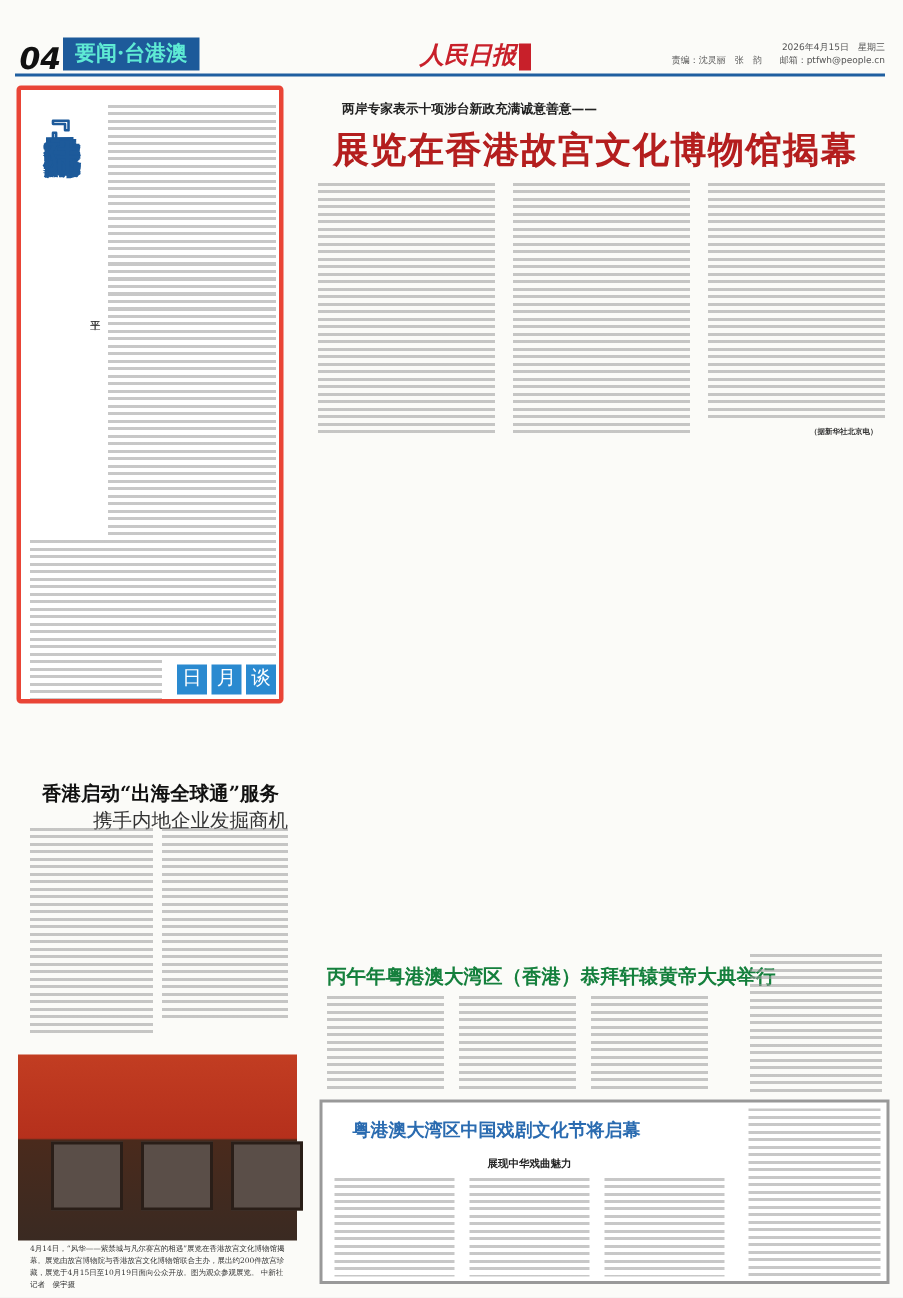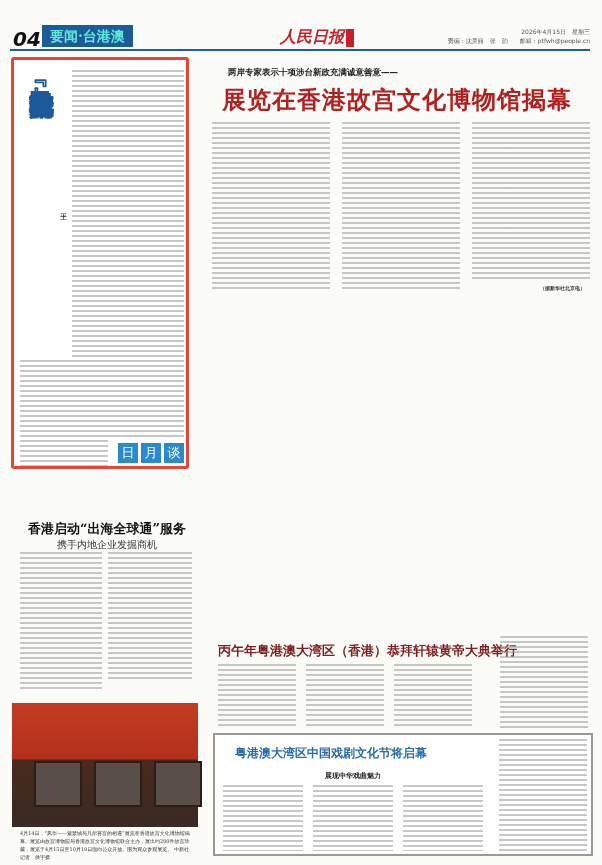--- a/index.html
+++ b/index.html
@@ -17,37 +17,37 @@
 
   
   .feature { position: absolute; left: 11px; top: 57px; width: 178px; height: 412px; border: 3px solid #e94436; border-radius: 3px; background: #fff; }
   .feature-title { position: absolute; left: 14px; top: 12px; width: 28px; font-size: 25px; line-height: 30px; color: #1d5a9a; font-weight: bold; writing-mode: vertical-rl; }
   .author { position: absolute; left: 44px; top: 148px; font-size: 7px; writing-mode: vertical-rl; color: #333; }
   .rizhi { position: absolute; left: 104px; top: 383px; display: flex; gap: 3px; }
   .rizhi span { display: inline-block; width: 20px; height: 20px; background: #2a8ad0; color: #fff; font-size: 13px; text-align: center; line-height: 20px; font-family: "DejaVu Sans", sans-serif; }
 
   
   .hk-title { position: absolute; left: 22px; top: 520px; width: 170px; font-size: 13px; font-weight: bold; color: #111; text-align: center; }
-  .hk-sub { position: absolute; left: 22px; top: 538px; width: 170px; font-size: 10px; color: #333; text-align: center; font-family: Liberation Serif, serif; }
+  .hk-sub { position: absolute; left: 22px; top: 538px; width: 170px; font-size: 13px; color: #333; text-align: right; font-family: Liberation Serif, serif; }
 
   .photo-palace { position: absolute; left: 12px; top: 703px; width: 186px; height: 124px; background: linear-gradient(to bottom, #c23d22 0%, #b5301c 45%, #4a2a1c 46%, #3a2a22 100%); }
   .photo-palace .case { position: absolute; top: 58px; width: 48px; height: 46px; background: #5a4e48; border: 2px solid #2a1e18; }
   .caption-palace { position: absolute; left: 20px; top: 829px; width: 170px; font-size: 5px; line-height: 8px; color: #333; }
 
   
   .kicker { position: absolute; left: 212px; top: 67px; font-size: 8.5px; font-weight: bold; color: #222; font-family: "DejaVu Sans", sans-serif; padding-left: 16px; }
   .headline { position: absolute; left: 222px; top: 84px; font-size: 24px; font-weight: bold; color: #b41e1e; letter-spacing: 1px; }
   .expo { position: absolute; left: 212px; top: 305px; width: 380px; height: 330px; background: #fbf7ea; }
   .expo-photo { position: absolute; left: 38px; top: 7px; width: 310px; height: 226px; background: linear-gradient(to bottom, #2d3138 0%, #4c5360 25%, #b8bfcc 45%, #9ea3ad 70%, #6e6a68 100%); }
   .expo-photo .sign { position: absolute; left: 120px; top: 28px; font-size: 13px; color: #f1d6ee; font-weight: bold; }
   .expo-photo .sign2 { position: absolute; left: 120px; top: 48px; font-size: 7px; color: #eedcf0; font-family: "DejaVu Sans", sans-serif; line-height: 9px; }
   .expo-vtitle { position: absolute; left: 355px; top: 12px; width: 20px; font-size: 12px; font-weight: bold; color: #d86a1e; writing-mode: vertical-rl; line-height: 18px; }
   .photo-credit { position: absolute; font-size: 5px; color: #555; writing-mode: vertical-rl; }
 
-  .gba-title { position: absolute; left: 218px; top: 642px; font-size: 13px; font-weight: bold; color: #7f1d1d; }
+  .gba-title { position: absolute; left: 218px; top: 642px; font-size: 13px; font-weight: bold; color: #15803d; }
   .opera-box { position: absolute; left: 213px; top: 733px; width: 380px; height: 123px; border: 2px solid #999; background: #fff; }
   .opera-title { position: absolute; left: 20px; top: 10px; font-size: 12px; font-weight: bold; color: #2a6bb0; }
   .opera-sub { position: absolute; left: 110px; top: 36px; font-size: 7px; color: #222; font-weight: bold; font-family: "DejaVu Sans", sans-serif; }
   .small { font-size: 5px; color: #333; line-height: 8px; position: absolute; }
 </style>
 </head>
 <body>
 
 <div class="page">
 

